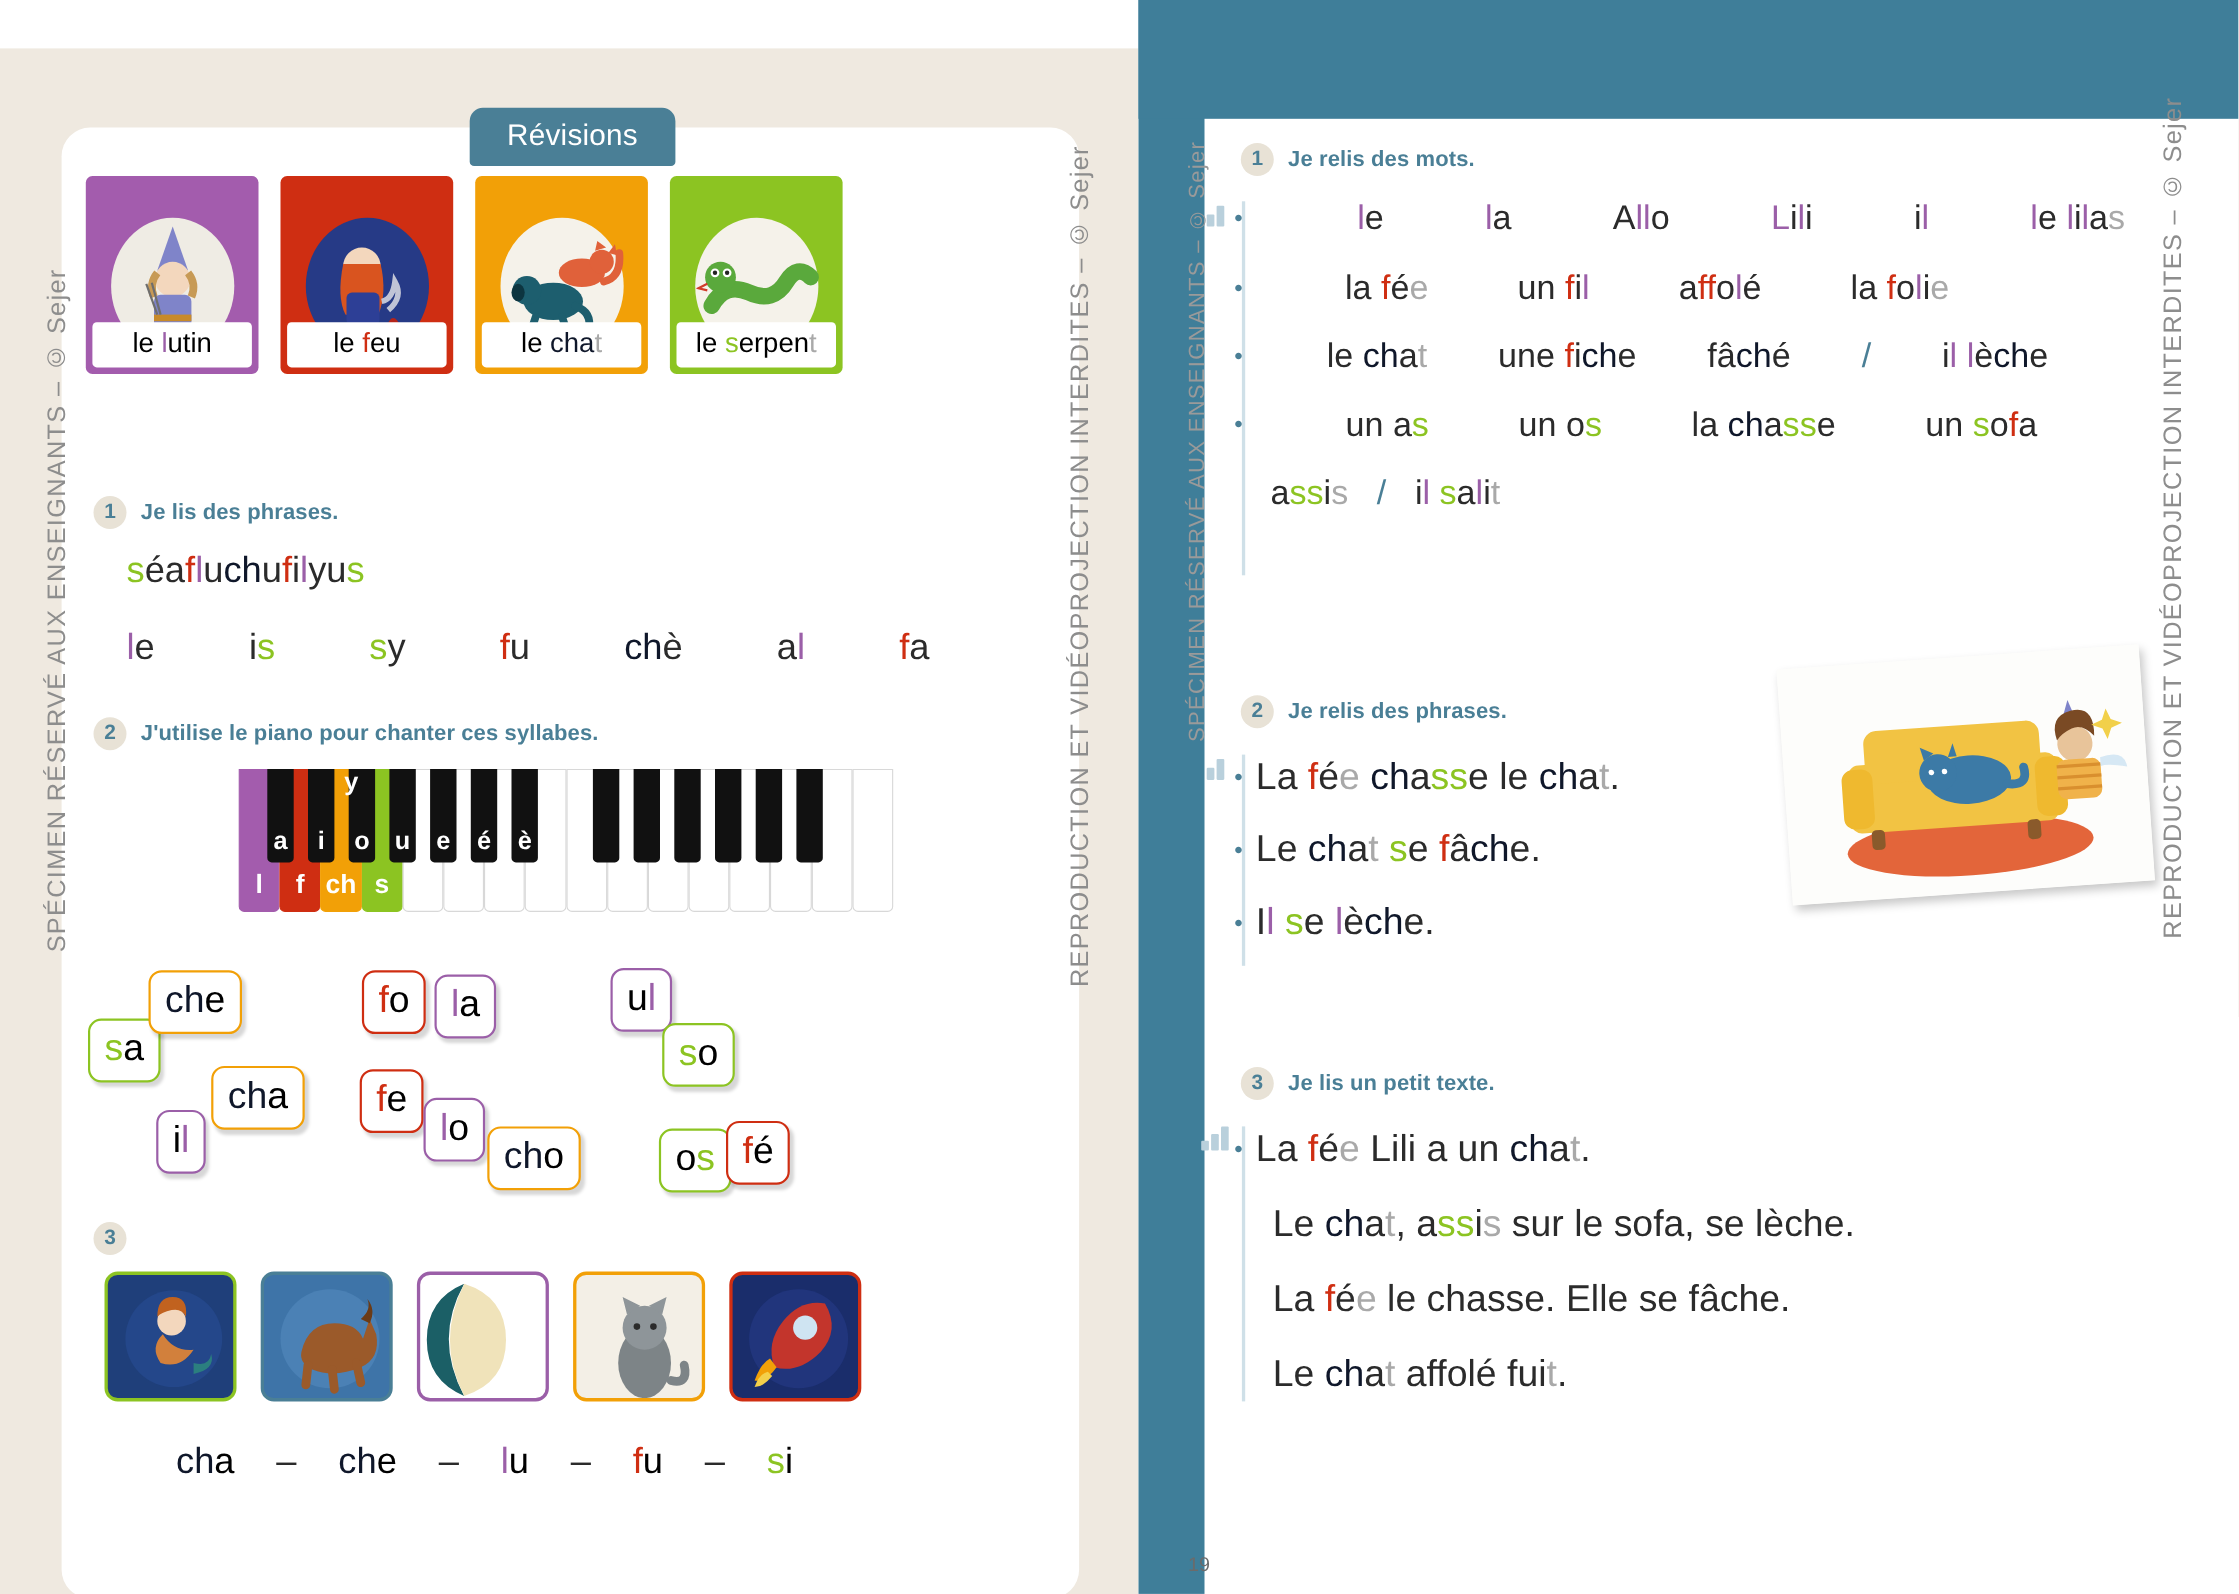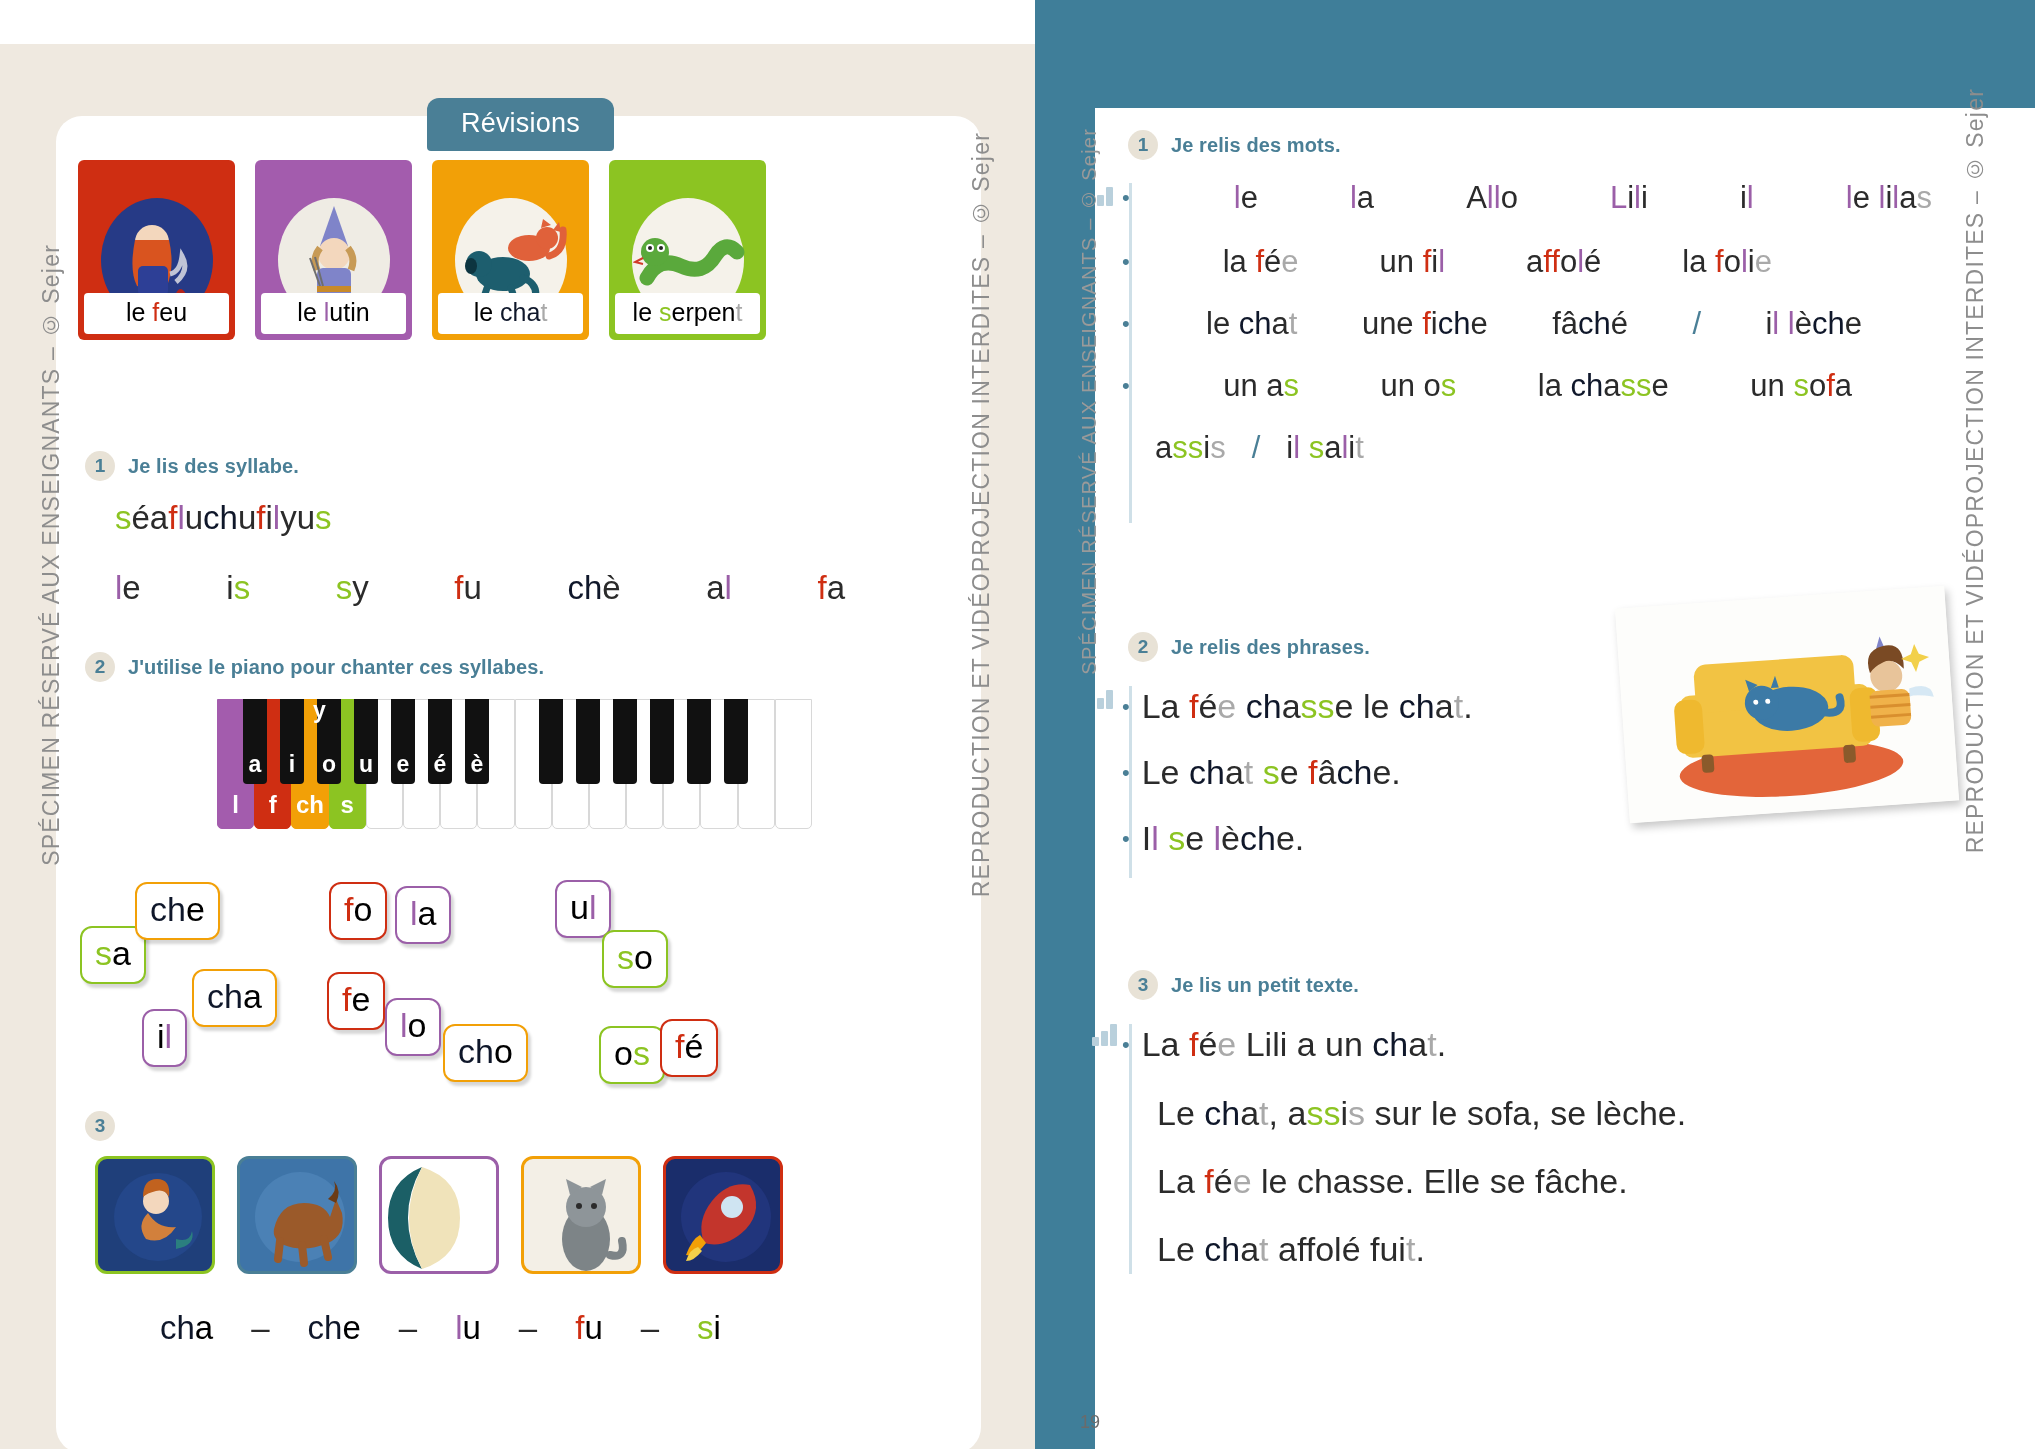--- a/index.html
+++ b/index.html
@@ -213,55 +213,55 @@
   <div class="page-left">
 
     <div class="left-card"></div>
 
     <div class="tab tab-left">Révisions</div>
 
     <div class="vstrip big vs-l1">SPÉCIMEN RÉSERVÉ AUX ENSEIGNANTS – © Sejer</div>
     <div class="vstrip big vs-l2">REPRODUCTION ET VIDÉOPROJECTION INTERDITES – © Sejer</div>
 
     <div class="cards">
-
-      <div class="pcard c-red">
-        <div class="art" style="background:#263a86;"></div>
-        <svg class="fig" width="110" height="120" viewBox="0 0 110 120" style="left:24px;top:44px;">
-          <circle cx="50" cy="38" r="17" fill="#f3d7bd"></circle>
-          <path d="M33 36 q-6 30 2 46 q16 6 30 0 q8 -20 2 -46 z" fill="#d9541f"></path>
-          <rect x="36" y="62" width="30" height="30" rx="5" fill="#2d3f96"></rect>
-          <path d="M36 92 q14 10 30 0 l2 12 h-34 z" fill="#5b2a16"></path>
-          <path d="M74 78 q14 -12 6 -26 q-2 16 -12 18" fill="none" stroke="#c0c4d6" stroke-width="5"></path>
-          <path d="M72 94 q6 -18 14 0 q6 12 -6 16 q-14 4 -8 -16" fill="#b4241a"></path>
-        </svg>
-        <div class="plabel">
-          <span>le </span><span class="f-f">f</span><span>eu</span>
-        </div>
-      </div>
 
       <div class="pcard c-purple">
         <div class="art" style="background:#efece4;"></div>
         <svg class="fig" width="100" height="120" viewBox="0 0 100 120" style="left:29px;top:40px;">
           <path d="M50 6 L36 46 H64 Z" fill="#7f84c9"></path>
           <circle cx="50" cy="54" r="16" fill="#f3d7bd"></circle>
           <path d="M36 48 q-8 10 -3 22" stroke="#c79a55" stroke-width="7" fill="none"></path>
           <path d="M64 48 q8 10 3 22" stroke="#c79a55" stroke-width="7" fill="none"></path>
           <rect x="33" y="68" width="34" height="34" rx="6" fill="#7f84c9"></rect>
           <rect x="33" y="86" width="34" height="6" fill="#c88a2a"></rect>
           <rect x="37" y="100" width="10" height="20" fill="#9096d4"></rect>
           <rect x="53" y="100" width="10" height="20" fill="#9096d4"></rect>
           <path d="M26 58 L36 86" stroke="#6e6e6e" stroke-width="2"></path>
           <path d="M31 57 L39 86" stroke="#6e6e6e" stroke-width="2"></path>
         </svg>
         <div class="plabel">
           <span>le </span><span class="f-l">l</span><span>utin</span>
         </div>
       </div>
 
+      <div class="pcard c-red">
+        <div class="art" style="background:#263a86;"></div>
+        <svg class="fig" width="110" height="120" viewBox="0 0 110 120" style="left:24px;top:44px;">
+          <circle cx="50" cy="38" r="17" fill="#f3d7bd"></circle>
+          <path d="M33 36 q-6 30 2 46 q16 6 30 0 q8 -20 2 -46 z" fill="#d9541f"></path>
+          <rect x="36" y="62" width="30" height="30" rx="5" fill="#2d3f96"></rect>
+          <path d="M36 92 q14 10 30 0 l2 12 h-34 z" fill="#5b2a16"></path>
+          <path d="M74 78 q14 -12 6 -26 q-2 16 -12 18" fill="none" stroke="#c0c4d6" stroke-width="5"></path>
+          <path d="M72 94 q6 -18 14 0 q6 12 -6 16 q-14 4 -8 -16" fill="#b4241a"></path>
+        </svg>
+        <div class="plabel">
+          <span>le </span><span class="f-f">f</span><span>eu</span>
+        </div>
+      </div>
+
       <div class="pcard c-orange">
         <div class="art"></div>
         <svg class="fig" width="118" height="110" viewBox="0 0 118 110" style="left:21px;top:48px;">
           <ellipse cx="50" cy="66" rx="27" ry="17" fill="#1d5e6e"></ellipse>
           <circle cx="26" cy="56" r="13" fill="#1d5e6e"></circle>
           <ellipse cx="18" cy="58" rx="6" ry="8" fill="#0d3540"></ellipse>
           <path d="M34 80 l-6 18 M58 80 l6 18 M70 70 q16 6 12 22" stroke="#1d5e6e" stroke-width="7" fill="none" stroke-linecap="round"></path>
           <ellipse cx="76" cy="40" rx="21" ry="13" fill="#e0613a"></ellipse>
           <circle cx="94" cy="30" r="11" fill="#e0613a"></circle>
           <path d="M88 20 l2 -9 l8 6 M100 22 l6 -8 l2 10" fill="#e0613a"></path>
@@ -284,21 +284,21 @@
           <path d="M10 46 l-8 4 l8 2" stroke="#d23b2a" stroke-width="2" fill="none"></path>
         </svg>
         <div class="plabel">
           <span>le </span><span class="f-s">s</span><span>erpen</span><span class="f-mute">t</span>
         </div>
       </div>
     </div>
 
     <div style="position:absolute;left:85px;top:407px;" class="exline">
       <div class="exnum">1</div>
-      <div class="extext">Je lis des syllabe.</div>
+      <div class="extext">Je lis des phrases.</div>
     </div>
 
     <div style="position:absolute;left:115px;top:455px;width:760px;">
       <div class="syl-row" style="">
         <span class="cell"><span class="f-s">s</span>é</span>
         <span class="cell">a<span class="f-f">f</span></span>
         <span class="cell"><span class="f-l">l</span>u</span>
         <span class="cell"><span class="f-ch">ch</span>u</span>
         <span class="cell"><span class="f-f">f</span>i</span>
         <span class="cell"><span class="f-l">l</span>y</span>

